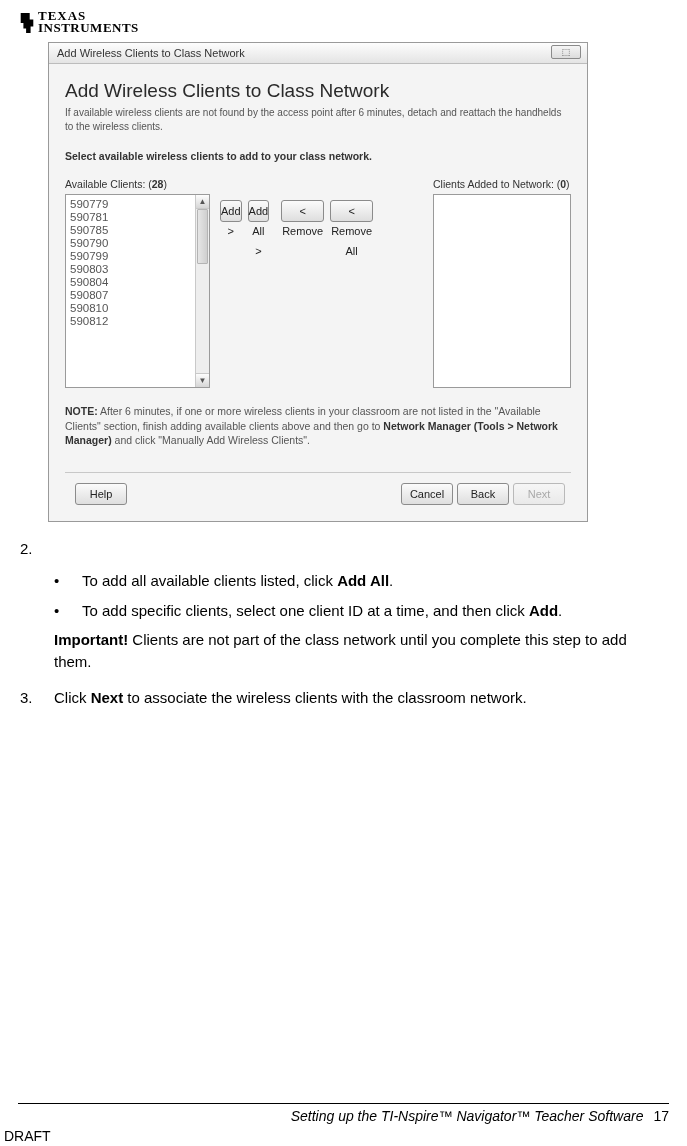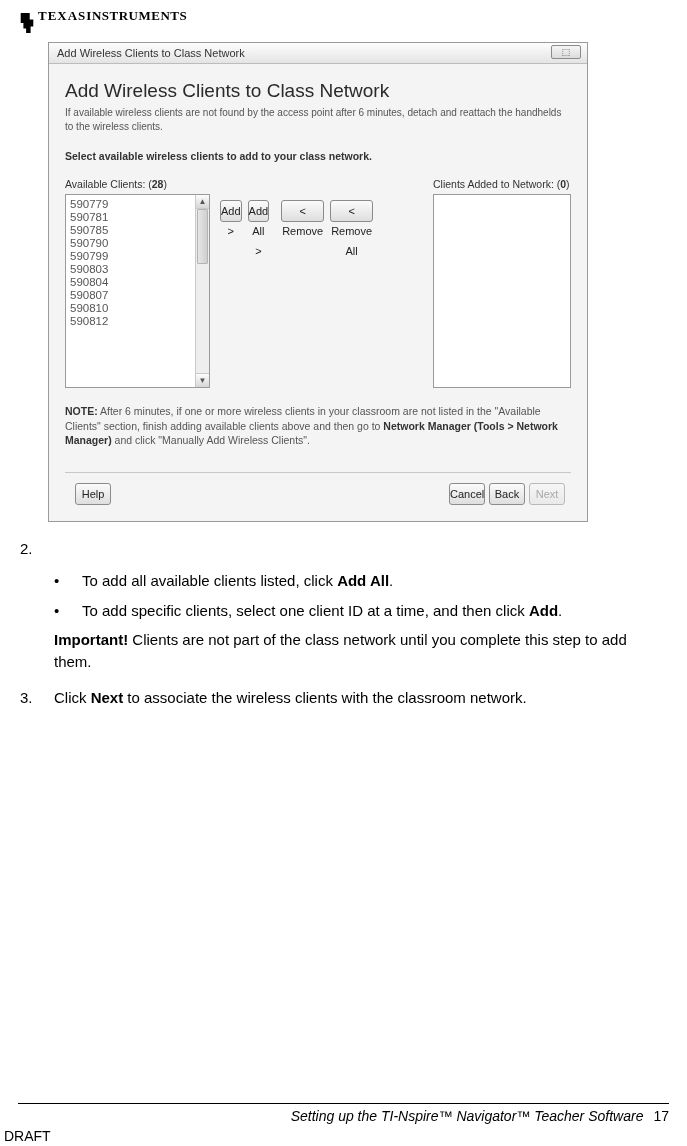--- a/index.html
+++ b/index.html
@@ -17,21 +17,21 @@
   .page {
     padding: 10px 18px 0 18px;
   }
   .logo-wrap {
     display: flex;
     align-items: flex-start;
     gap: 2px;
     margin-bottom: 6px;
   }
   .logo-svg { width: 18px; height: 26px; }
-  .logo-text { display: flex; flex-direction: row; line-height: 0.9; }
+  .logo-text { display: flex; flex-direction: column; line-height: 0.9; }
   .logo-text span:first-child { font-size: 13px; font-weight: 700; letter-spacing: 1px; font-family: Georgia, serif; }
   .logo-text span:last-child { font-size: 13px; font-weight: 700; letter-spacing: 0.5px; font-family: Georgia, serif; }
   .dialog-outer {
     margin-left: 30px;
     width: 540px;
     border: 1px solid #9a9a9a;
     background: #f4f4f4;
   }
   .titlebar {
     position: relative;
@@ -141,21 +141,21 @@
     margin: 16px 0 24px 0;
   }
   .note b { color: #333; }
   .dialog-buttons {
     border-top: 1px solid #c8c8c8;
     padding: 10px 6px 8px 6px;
     display: flex;
     align-items: center;
   }
   .dialog-buttons .spacer { flex: 1; }
-  .dialog-buttons .std-btn { width: 36px; margin-left: 4px; }
+  .dialog-buttons .std-btn { width: 52px; margin-left: 4px; }
   .dialog-buttons .std-btn.disabled { color: #a9a9a9; background: linear-gradient(#f6f6f6,#e9e9e9); border-color:#b9b9b9;}
   .steps { margin: 16px 2px 0 2px; font-size: 15px; line-height: 1.45; }
   .step-row { display:flex; margin-bottom: 10px; }
   .step-num { width: 34px; flex-shrink:0; }
   .sub-row { display:flex; margin-bottom: 8px; margin-left: 34px; }
   .bullet { width: 28px; flex-shrink:0; }
   .steps b { font-weight: 700; }
   .important-row { margin-left: 34px; margin-bottom: 14px; margin-top:6px;}
   .footer {
     position: absolute;

